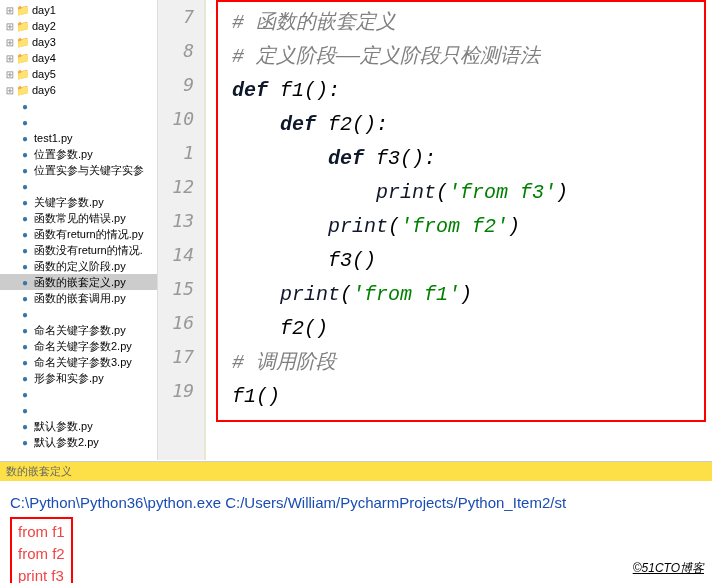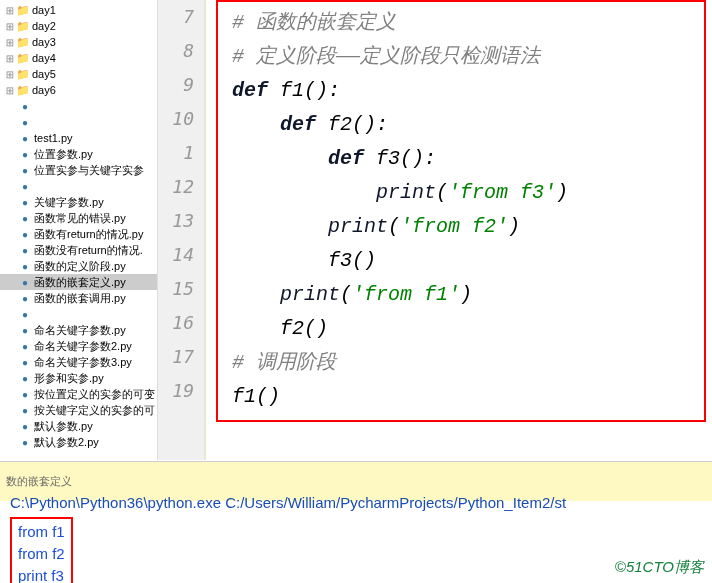--- a/index.html
+++ b/index.html
@@ -18,26 +18,26 @@
   .gutter .ln { height: 34px; line-height: 34px; color: #999; font-family: Consolas, monospace; font-size: 18px; font-style: italic; }
   .editor { flex: 1; position: relative; background: #fff; }
   .codebox { position: absolute; left: 10px; top: 0; right: 6px; bottom: 38px; border: 2px solid #ff0000; padding: 4px 14px; }
   .code { font-family: Consolas, "Courier New", monospace; font-size: 20px; font-style: italic; line-height: 34px; white-space: pre; }
   .c-comment { color: #808080; }
   .c-kw { color: #0f172a; font-weight: bold; font-style: italic; }
   .c-def { color: #000000; }
   .c-call { color: #0f172a; }
   .c-str { color: #008000; }
   .c-par { color: #000; }
-  .console-tab { position: absolute; left: 0; top: 461px; font-size: 11px; color: #666; padding: 12px 6px; background: #fef9c3; border-top: 1px solid #ccc; width: 100%; }
+  .console-tab { position: absolute; left: 0; top: 461px; font-size: 11px; color: #666; padding: 2px 6px; background: #fde047; border-top: 1px solid #ccc; width: 100%; }
   .console { position: absolute; left: 10px; top: 494px; right: 6px; font-family: Liberation Sans, sans-serif; font-size: 15px; }
   .cmd { color: #1a4db3; white-space: nowrap; margin-bottom: 6px; }
   .outbox { border: 2px solid #ff0000; padding: 2px 6px; display: inline-block; }
-  .outline { color: #1d4ed8; line-height: 22px; }
-  .watermark { position: absolute; right: 8px; bottom: 6px; color: #15803d; font-size: 15px; font-style: italic; }
+  .outline { color: #ef4444; line-height: 22px; }
+  .watermark { position: absolute; right: 8px; bottom: 6px; color: #000000; font-size: 12px; font-style: italic; text-decoration: underline; }
 </style>
 </head>
 <body>
 
 <div class="main">
   <div class="sidebar">
     <div class="tree" id="tree">
         <div class="folder">
           <span class="ind" style="width:4px"></span>
           <span class="exp">⊞</span>
@@ -156,26 +156,24 @@
           <span>命名关键字参数3.py</span>
         </div>
         <div class="file">
           <span class="ind" style="width:18px"></span>
           <span class="ico ico-py">●</span>
           <span>形参和实参.py</span>
         </div>
         <div class="file">
           <span class="ind" style="width:18px"></span>
           <span class="ico ico-py">●</span>
-          <span>按位置定义的实参的可变</span>
-        </div>
-        <div class="file">
-          <span class="ind" style="width:18px"></span>
-          <span class="ico ico-py">●</span>
-          <span>按关键字定义的实参的可</span>
+        </div>
+        <div class="file">
+          <span class="ind" style="width:18px"></span>
+          <span class="ico ico-py">●</span>
         </div>
         <div class="file">
           <span class="ind" style="width:18px"></span>
           <span class="ico ico-py">●</span>
           <span>默认参数.py</span>
         </div>
         <div class="file">
           <span class="ind" style="width:18px"></span>
           <span class="ico ico-py">●</span>
           <span>默认参数2.py</span>

